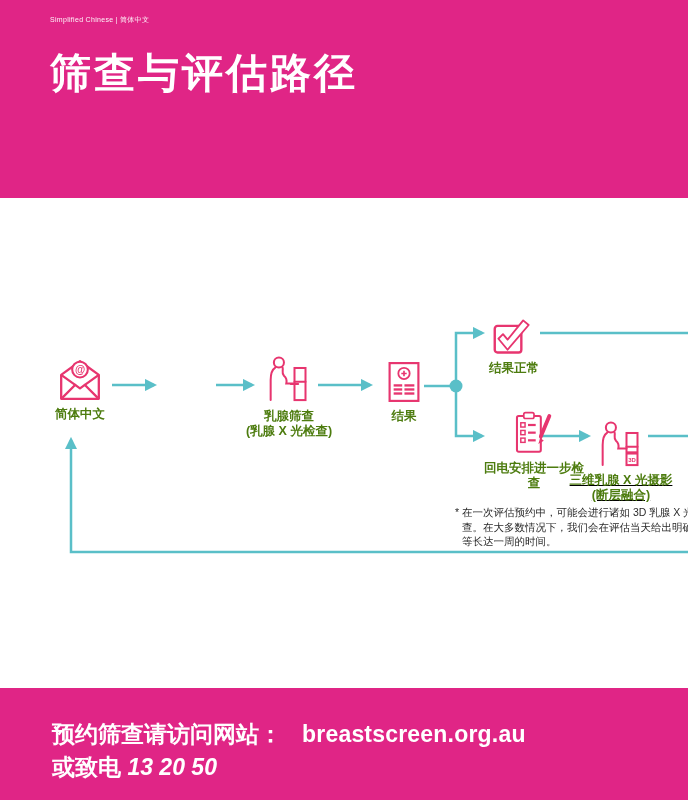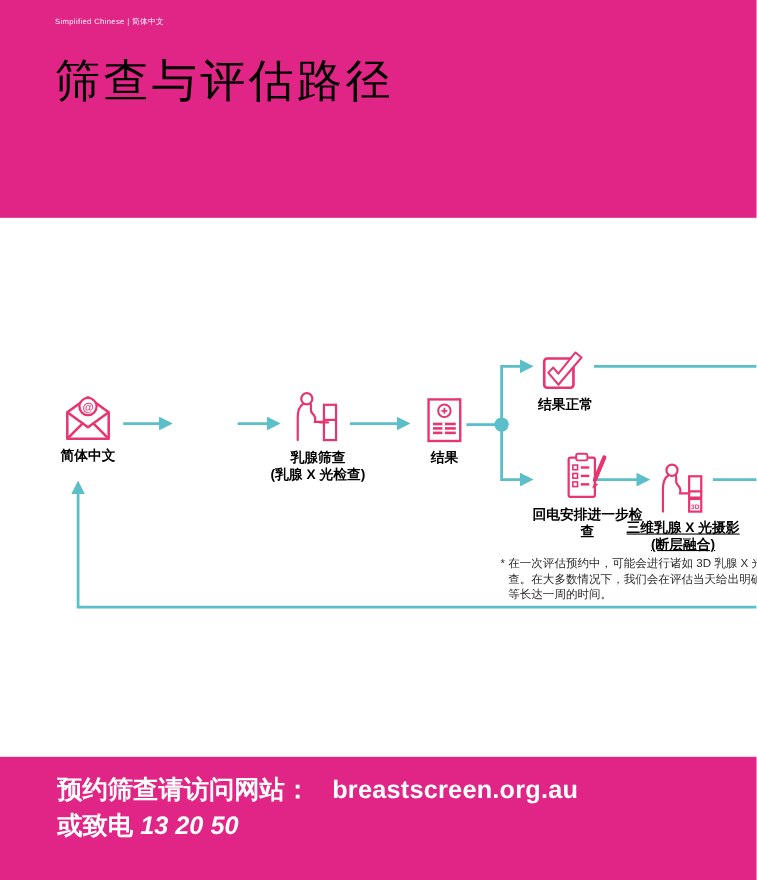--- a/index.html
+++ b/index.html
@@ -3,34 +3,34 @@
 <meta charset="utf-8">
 <style>
   * { margin:0; padding:0; box-sizing:border-box; }
   html,body { background:#ffffff; }
   .poster {
     position:relative; width:688px; height:800px; background:#ffffff;
     overflow:hidden; font-family:"Liberation Sans","DejaVu Sans",sans-serif;
   }
   .band-top { position:absolute; left:0; top:0; width:688px; height:198px; background:#E02586; }
   .lang-label { position:absolute; left:50px; top:15px; font-size:7px; color:#ffffff; letter-spacing:.3px; opacity:.95; }
-  .poster-title { position:absolute; left:50px; top:46px; font-size:41px; font-weight:normal; color:#000000; letter-spacing:3px; }
+  .poster-title { position:absolute; left:50px; top:46px; font-size:41px; font-weight:bold; color:#ffffff; letter-spacing:3px; }
 
   .connectors { position:absolute; left:0; top:0; width:688px; height:800px; }
 
   .node { position:absolute; display:flex; flex-direction:column; align-items:center; text-align:center; }
-  .nlabel, .nsub { font-size:12.5px; font-weight:bold; color:#000000; line-height:1.22; }
+  .nlabel, .nsub { font-size:12.5px; font-weight:bold; color:#4d7c0f; line-height:1.22; }
   .nlabel { margin-top:5px; }
 
   .footnote { position:absolute; left:455px; top:505px; font-size:10.5px; color:#2B2B2B; line-height:14.5px; padding-left:7px; }
   .footnote .fline { white-space:nowrap; }
   .footnote .first { margin-left:-7px; }
 
   .band-bottom { position:absolute; left:0; top:688px; width:688px; height:112px; background:#E02586; color:#ffffff; }
-  .cta { position:absolute; left:52px; top:13px; }
+  .cta { position:absolute; left:52px; top:30px; }
   .cta-line { font-size:23px; font-weight:600; line-height:33px; white-space:nowrap; }
   .url { font-weight:800; margin-left:20px; letter-spacing:.2px; }
   .bold { font-weight:800;font-style:italic; }
 </style>
 </head>
 <body>
 
 <div class="poster">
 
   <div class="band-top">

